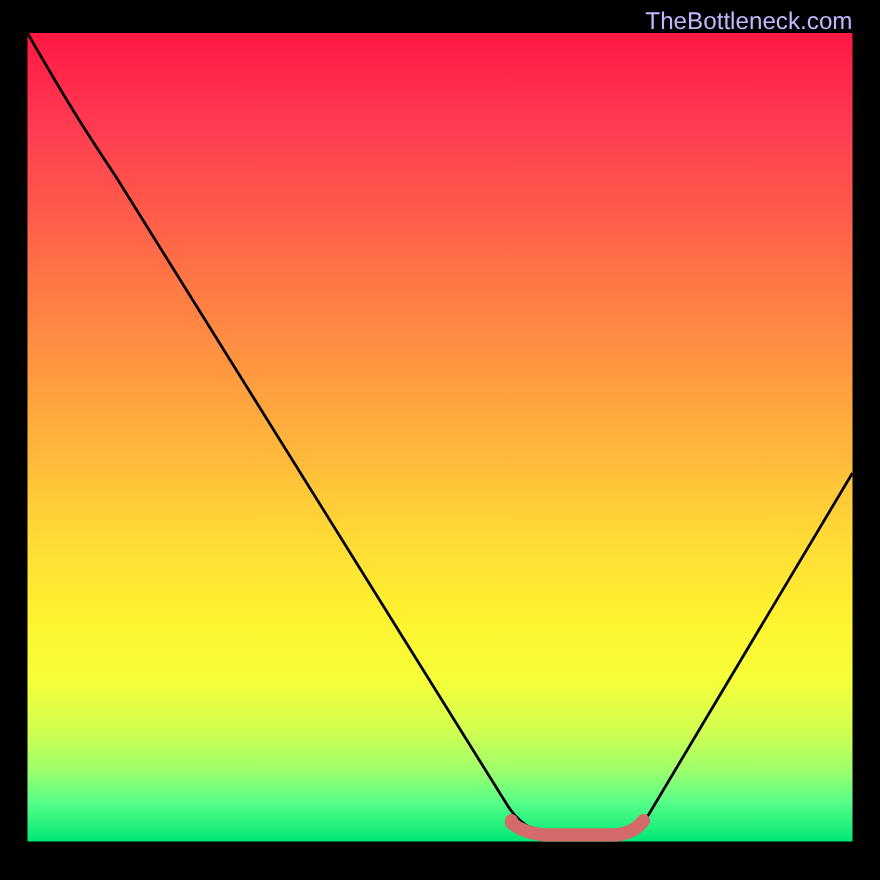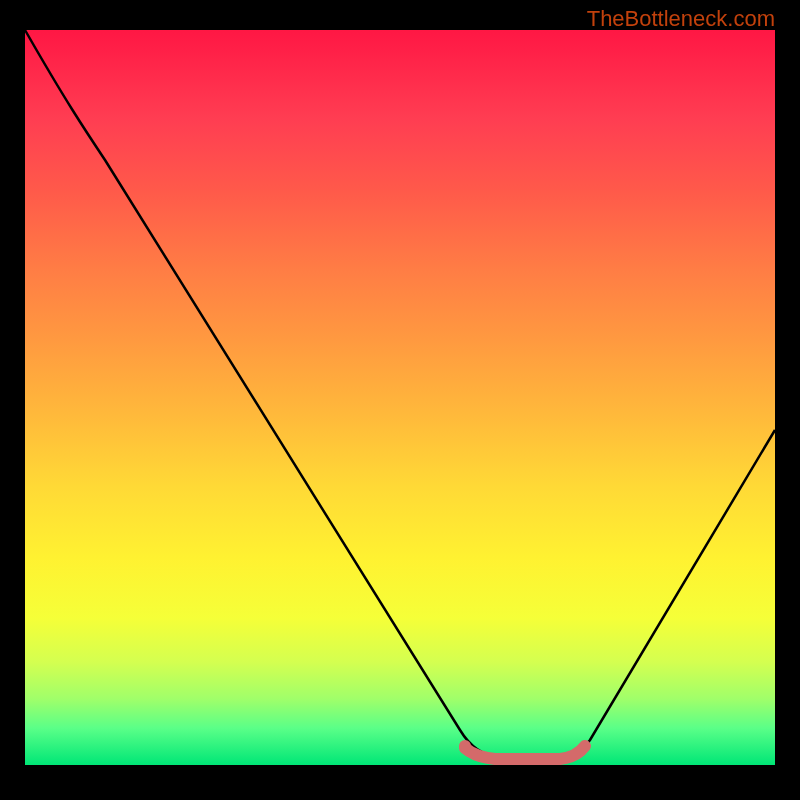--- a/index.html
+++ b/index.html
@@ -23,21 +23,21 @@
       #d4ff50 86%,
       #a0ff6a 91%,
       #5aff88 95%,
       #00e676 100%
     );
   }
   .watermark {
     position: absolute;
     top: 6px;
     right: 25px;
-    color: #c2410c;
+    color: #c4b5fd;
     font-size: 22px;
     font-weight: 500;
   }
   svg.curve {
     position: absolute;
     left: 0; top: 0;
     width: 100%; height: 100%;
     overflow: visible;
   }
 </style>

